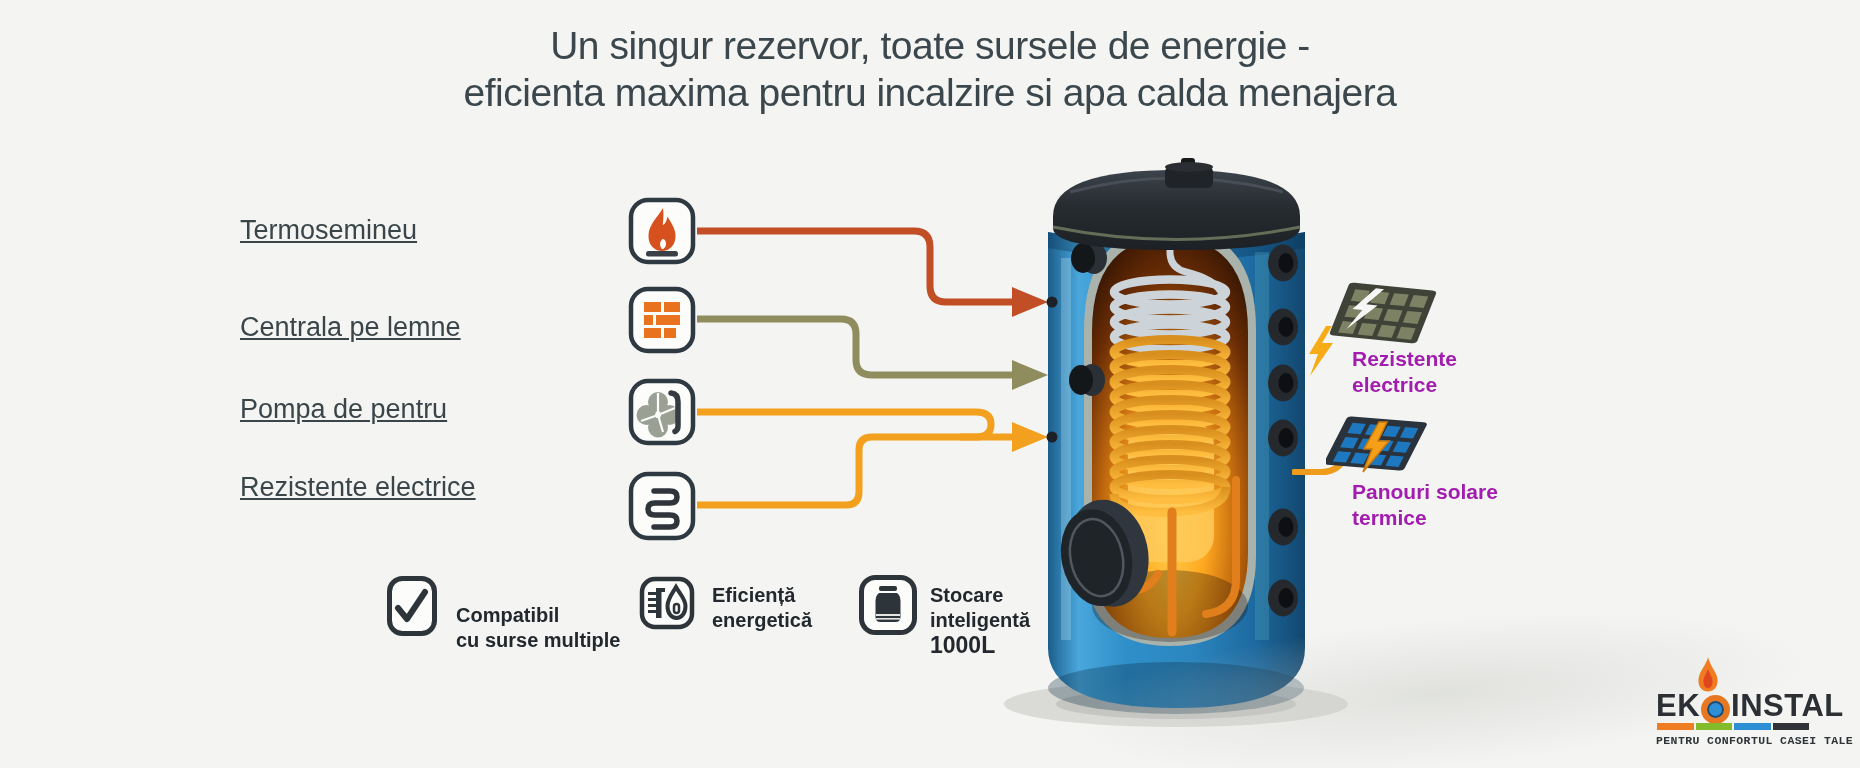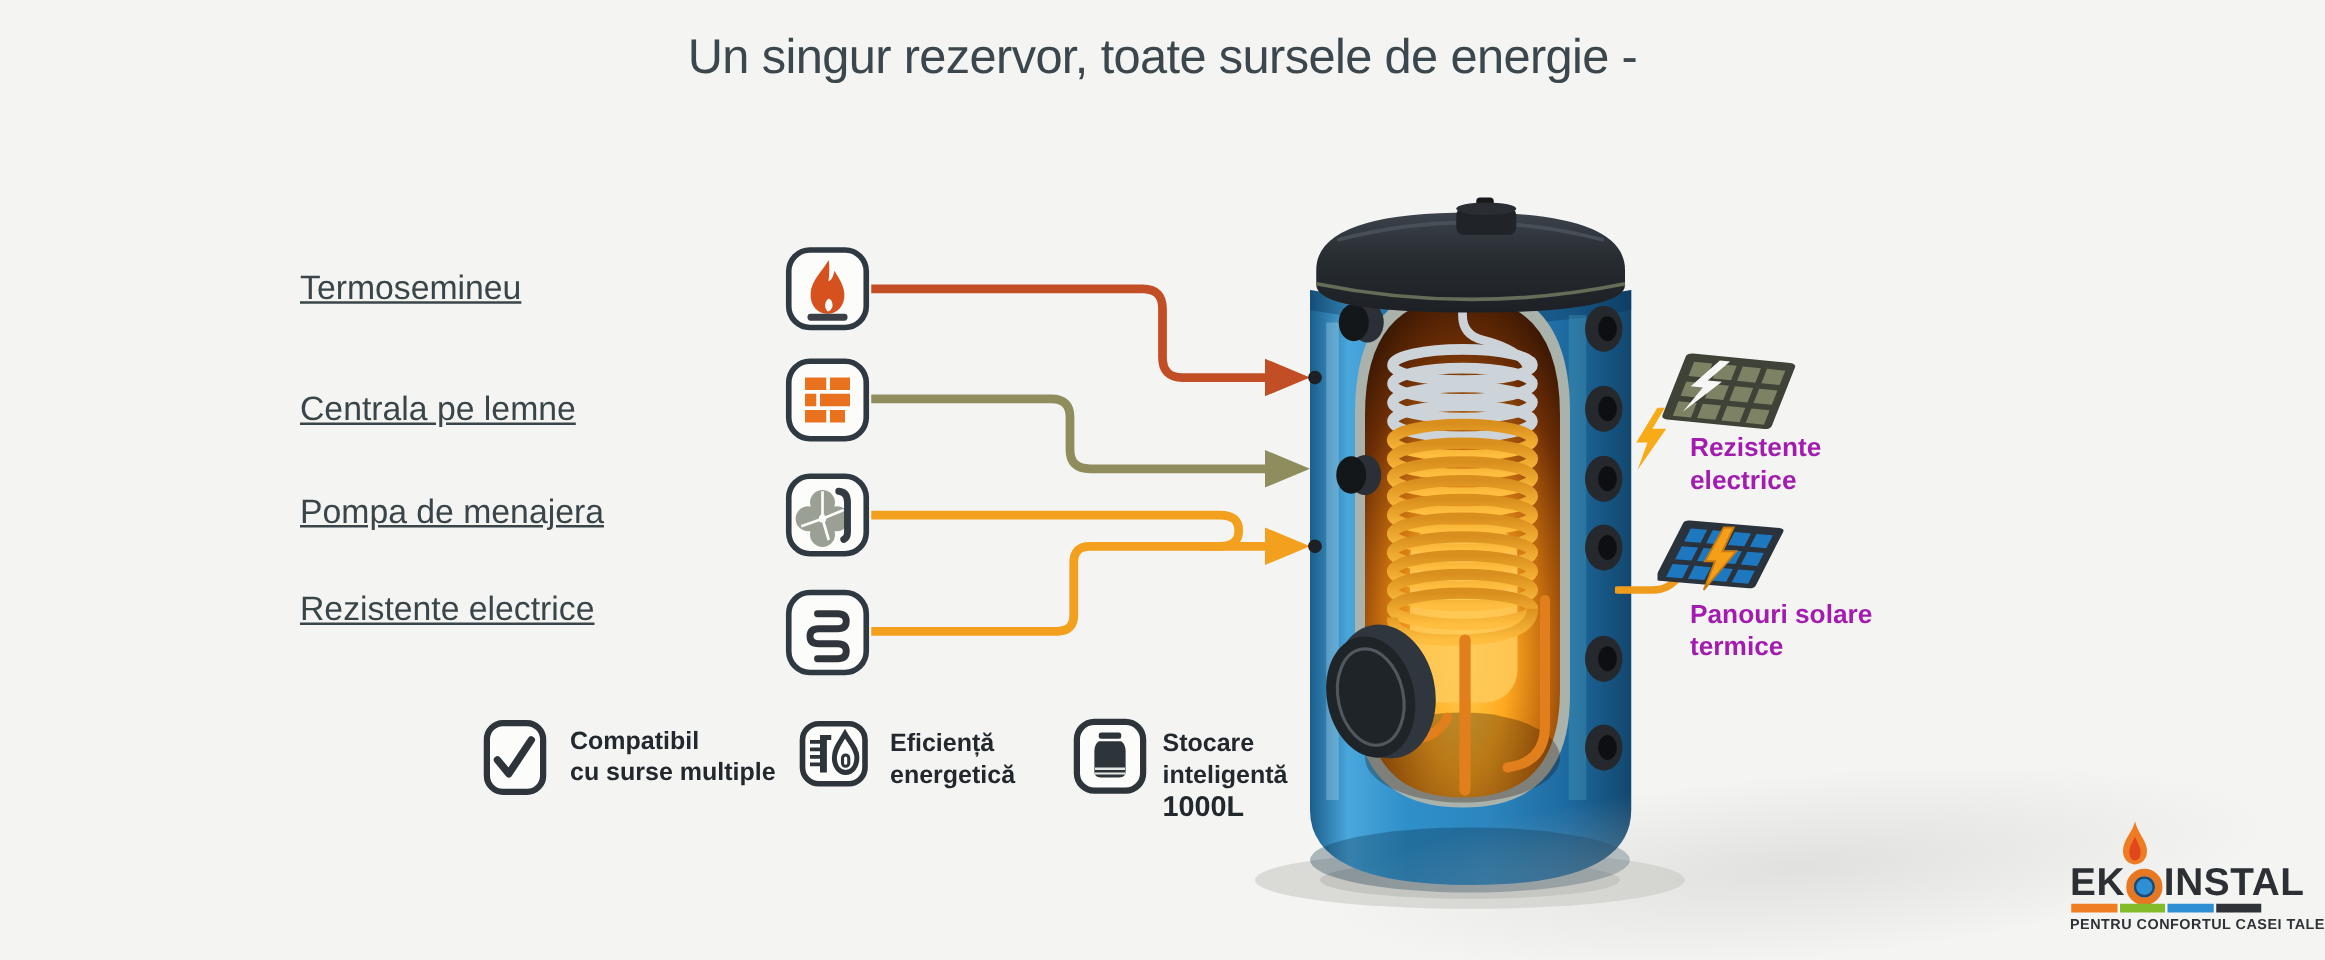--- a/index.html
+++ b/index.html
@@ -34,38 +34,39 @@
             font-size:31px;font-weight:700;color:#2c3034;letter-spacing:.5px;}
   .logo-o{width:17px;height:17px;border-radius:50%;background:#2f8fd5;
           border:6px solid #e87722;box-shadow:inset 0 0 0 2px #1c4a74;margin:0 1px;}
   .logo-bars{position:absolute;left:7px;top:65px;width:152px;height:7px;display:flex;}
   .logo-bars i{flex:1;margin-right:2px;}
   .logo-bars i:nth-child(1){background:#ef7d23;}
   .logo-bars i:nth-child(2){background:#84bb2a;}
   .logo-bars i:nth-child(3){background:#2f8fd5;}
   .logo-bars i:nth-child(4){background:#2f3236;margin-right:0;}
   .logo-tag{position:absolute;left:6px;top:76px;font-size:11.5px;font-weight:700;
-            letter-spacing:.4px;color:#2e3337;white-space:nowrap;}
+            letter-spacing:.4px;color:#2e3337;white-space:nowrap;font-family:Liberation Mono, monospace;}
   
   .sweep{position:absolute;left:1060px;top:618px;width:760px;height:150px;
          background:radial-gradient(ellipse at 50% 50%,rgba(200,202,198,.45),rgba(200,202,198,0) 70%);
          transform:rotate(-5deg);}
 </style>
 </head>
 <body>
 
 <div class="canvas">
 
   <div class="title">
     <span>Un singur rezervor, toate sursele de energie -</span>
+    <span>eficienta maxima pentru incalzire si apa calda menajera</span>
   </div>
 
   <div class="src-label" style="top:215px">Termosemineu</div>
   <div class="src-label" style="top:312px">Centrala pe lemne</div>
-  <div class="src-label" style="top:394px">Pompa de menajera</div>
+  <div class="src-label" style="top:394px">Pompa de pentru</div>
   <div class="src-label" style="top:472px">Rezistente electrice</div>
 
   <div class="src-icon" style="top:196px">
     <svg width="70" height="70" viewBox="0 0 70 70">
       <rect x="4" y="4" width="62" height="62" rx="17" fill="#fcfcfa" stroke="#2f3942" stroke-width="4.5"></rect>
       <path d="M36 12 C31 21 22 28 21.5 39 C21 49 27.5 55 35 55 C42.5 55 49 49 48.5 39 C48.2 32 44 26.5 40.5 20.5 C39.8 25.5 37.5 28.5 35.8 29 C36.5 23 36.8 17.5 36 12 Z" fill="#d6511e"></path>
       <path d="M35 43.5 C32 46.5 32.8 51.5 35.5 53.2 C38.2 52.2 40 48.8 38.5 45.3 C37.5 43.2 36 42.6 35 43.5 Z" fill="#fcfcfa"></path>
       <rect x="19" y="55" width="32" height="5.5" rx="2.5" fill="#3a4046"></rect>
     </svg>
   </div>
@@ -267,21 +268,21 @@
   </svg>
   <div class="out-label" style="top:479px">
     <span>Panouri solare</span>
     <span>termice</span>
   </div>
 
   <svg class="feat-icon" style="left:386px;top:575px" width="52" height="62" viewBox="0 0 52 62">
     <rect x="3.5" y="3.5" width="45" height="55" rx="13" fill="#fcfcfa" stroke="#2e353a" stroke-width="5"></rect>
     <polyline points="12,33 21,44 39,17" stroke="#2e353a" stroke-width="6" fill="none" stroke-linecap="round" stroke-linejoin="round"></polyline>
   </svg>
-  <div class="feat-label" style="left:456px;top:581px">
+  <div class="feat-label" style="left:456px;top:603px">
     <span>Compatibil</span>
     <span>cu surse multiple</span>
   </div>
 
   <svg class="feat-icon" style="left:639px;top:576px" width="56" height="54" viewBox="0 0 56 54">
     <rect x="3" y="3" width="50" height="48" rx="13" fill="#fcfcfa" stroke="#2e353a" stroke-width="4.5"></rect>
     <rect x="17" y="12" width="5.5" height="30" fill="#2e353a"></rect>
     <rect x="17" y="12" width="9" height="4" fill="#2e353a"></rect>
     <rect x="9" y="16" width="8" height="3" fill="#2e353a"></rect>
       <rect x="9" y="22" width="8" height="3" fill="#2e353a"></rect>

